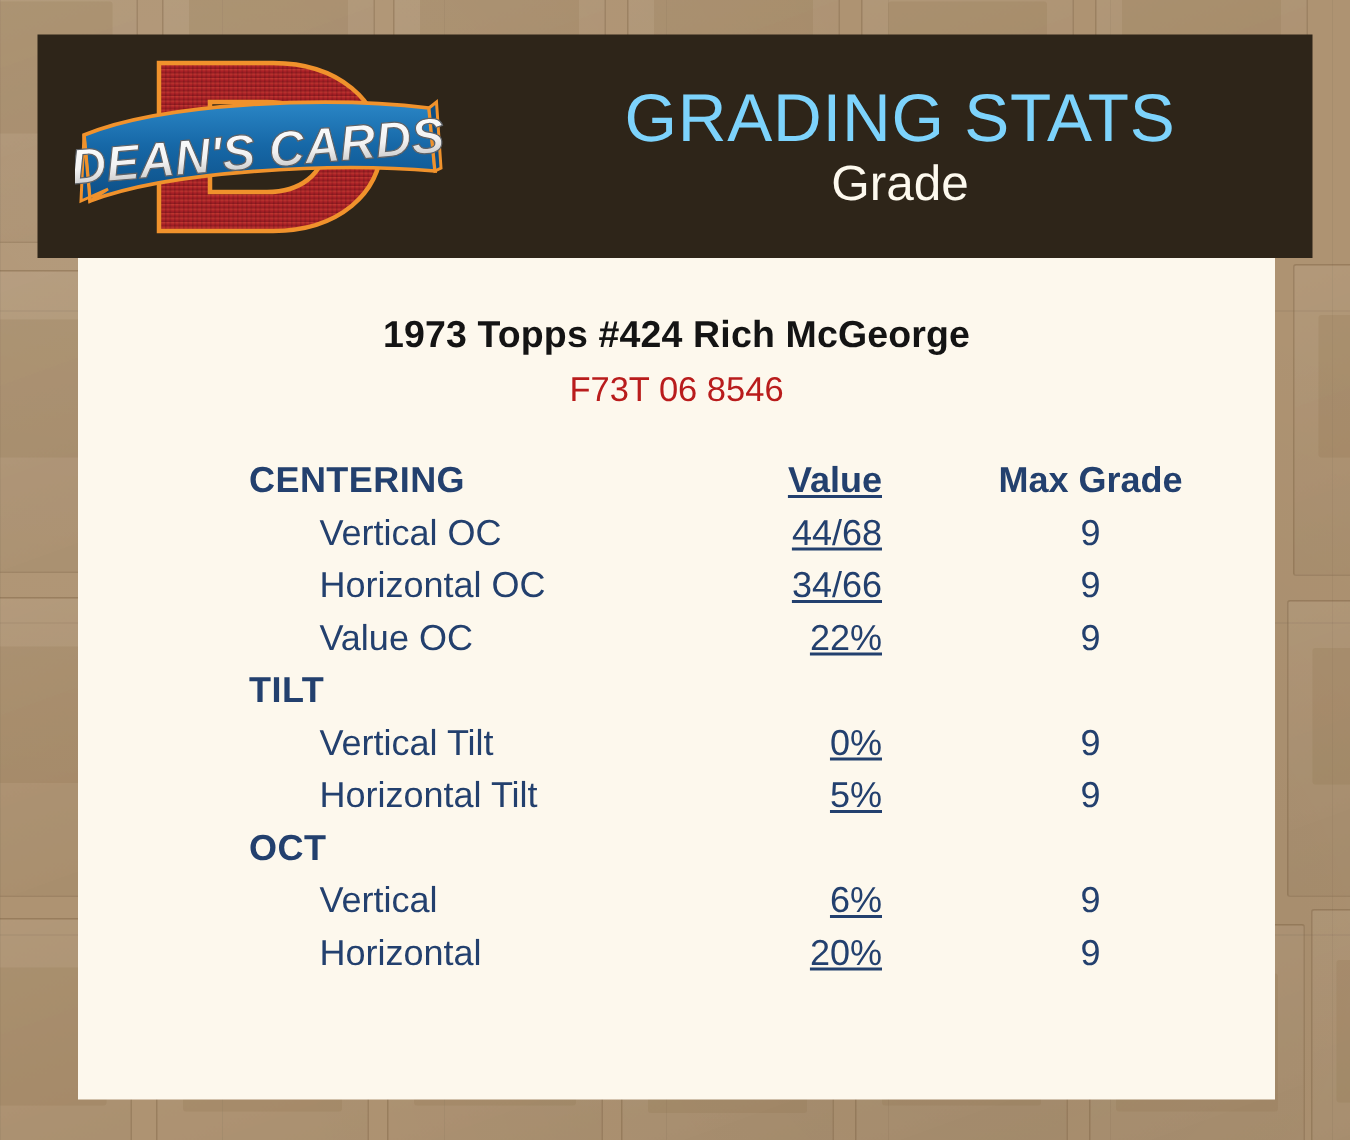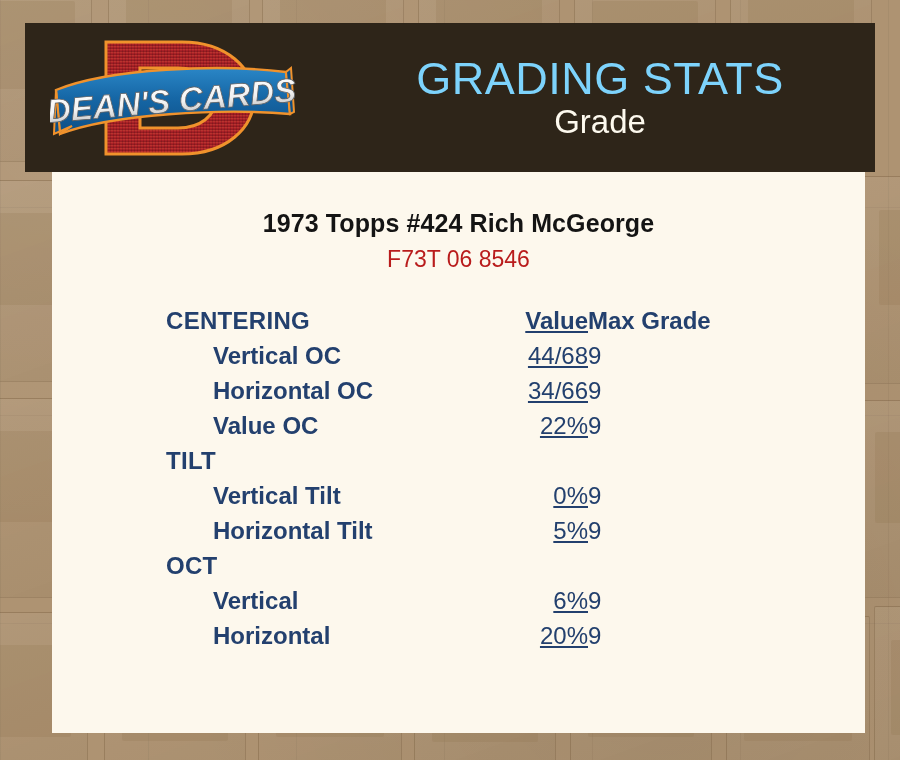--- a/index.html
+++ b/index.html
@@ -99,21 +99,20 @@
 
   
   #content-panel {
     position: absolute;
     left: 52px;
     top: 172px;
     width: 798px;
     height: 561px;
     background: #fdf8ed;
     z-index: 2;
-    padding-left: 15px;
   }
 
   #card-title {
     position: absolute;
     left: 0;
     right: 0;
     top: 37px;
     text-align: center;
     font-size: 25px;
     font-weight: bold;
@@ -151,33 +150,32 @@
     color: #23406e;
     white-space: nowrap;
   }
   .col-label.section {
     font-weight: bold;
     padding-left: 98px;
     letter-spacing: 0.3px;
   }
   .col-label.item {
     padding-left: 145px;
-    font-weight: bold;
   }
   .col-value {
     width: 105px;
     text-align: right;
     font-size: 24px;
     color: #23406e;
     white-space: nowrap;
     text-decoration: underline;
   }
   .col-grade {
     width: 278px;
-    text-align: left;
+    text-align: center;
     font-size: 24px;
     color: #23406e;
     white-space: nowrap;
   }
   .stats-header .col-label.section { font-weight: bold; }
   .stats-header .col-value,
   .stats-header .col-grade { font-weight: bold; }
 </style>
 </head>
 <body>

